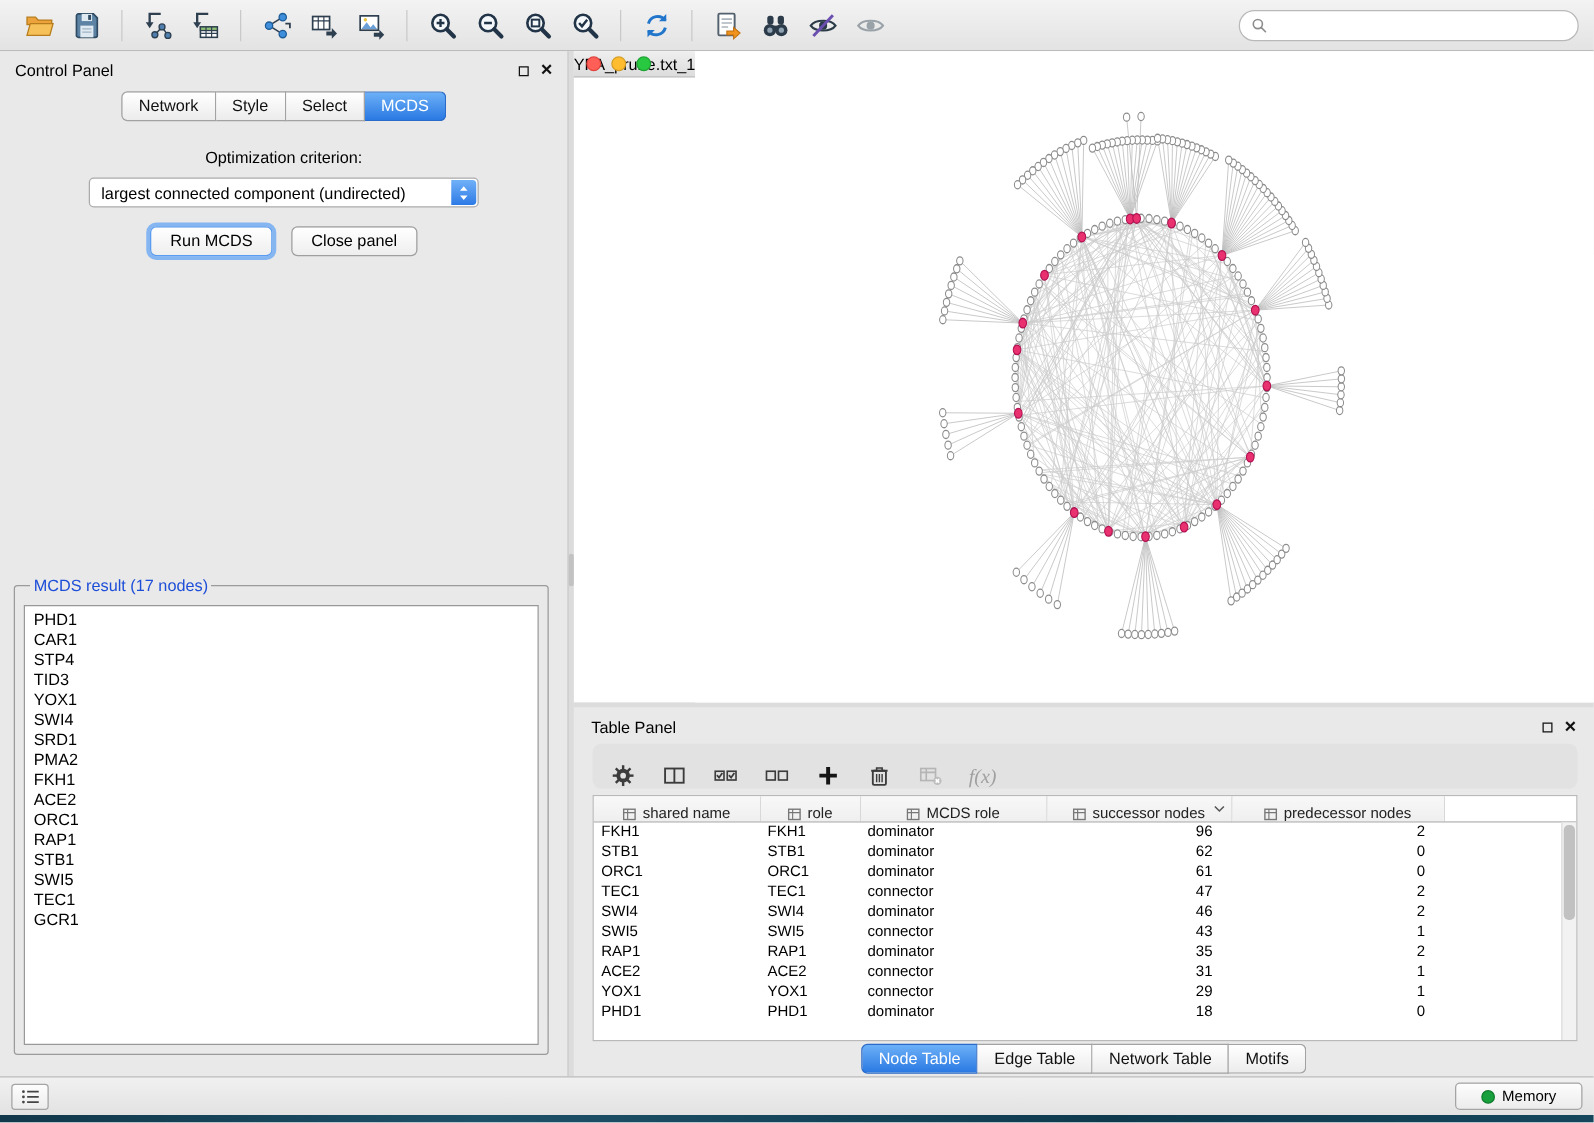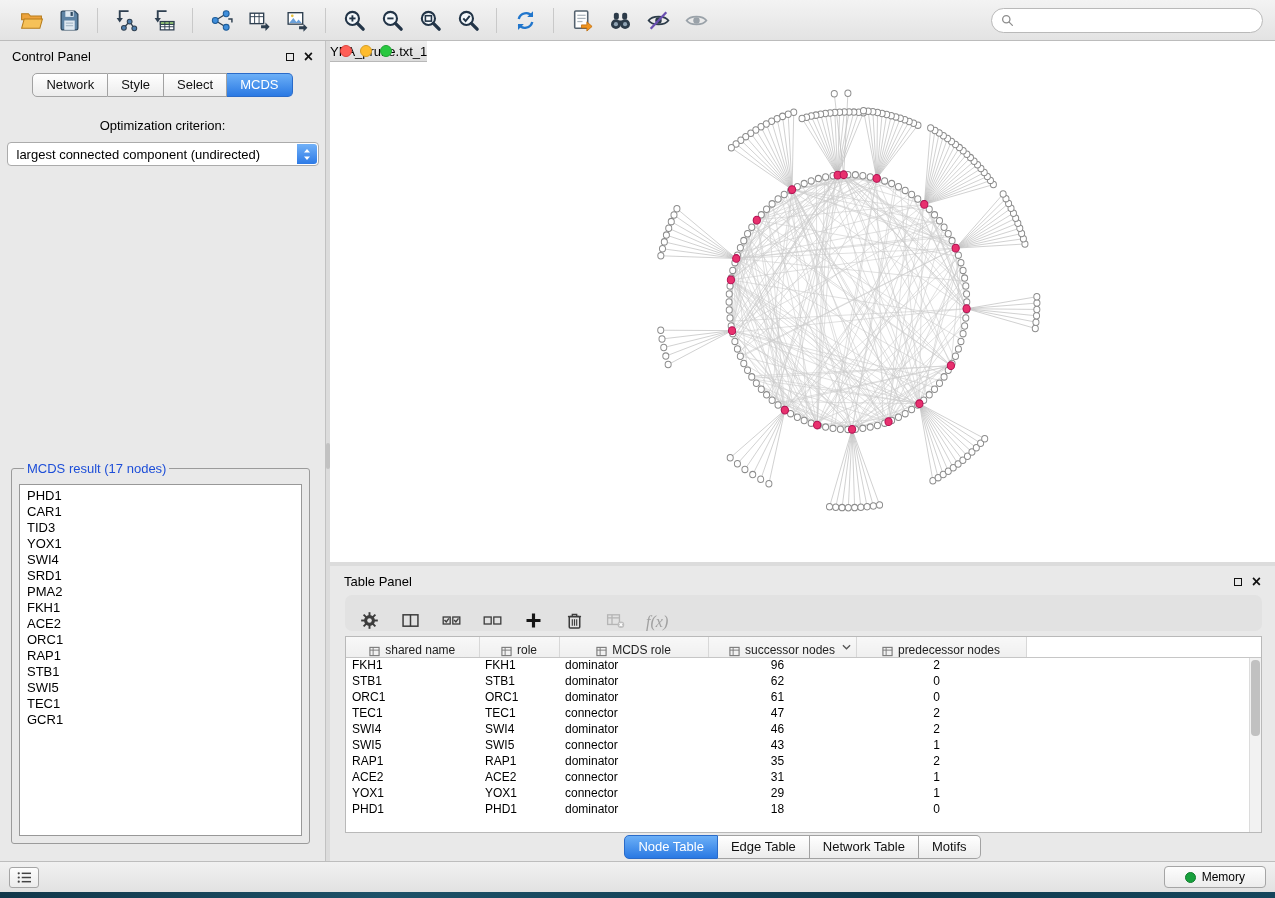--- a/index.html
+++ b/index.html
@@ -12,21 +12,21 @@
   .tbtn{width:38px;height:34px;background:transparent;border:0;display:flex;align-items:center;justify-content:center;padding:0}
   .tbtn svg{width:25px;height:25px}
   .tb-sep{width:1px;height:25px;background:#c9c9c9;margin:0 9px}
   .tb-search{margin-left:auto;width:272px;height:25px;background:#fff;border:1px solid #b9b9b9;border-radius:13px;display:flex;align-items:center;gap:6px;padding:0 9px}
   .tb-search svg{width:13px;height:13px;flex:none}
   .tb-search input{flex:1;border:0;outline:0;font:13px "Liberation Sans",sans-serif;background:transparent;color:#333;min-width:0}
 
   #main{position:absolute;top:41px;left:0;right:0;bottom:37px;display:flex}
 
   
-  #control-panel{width:326px;flex:none;background:#e9e9e9;border-right:1px solid #c2c2c2;position:relative}
+  #control-panel{width:455px;flex:none;background:#e9e9e9;border-right:1px solid #c2c2c2;position:relative}
   .panel-header{height:25px;display:flex;align-items:center;padding:6px 12px 0}
   .panel-title{font-size:13px;color:#000}
   .win-btns{margin-left:auto;display:flex;align-items:center;gap:10px}
   .win-btn{border:0;background:none;padding:0;display:flex;align-items:center}
   .box-glyph{width:8px;height:8px;border:1.5px solid #111;display:block}
   .x-glyph{font-size:16px;font-weight:700;line-height:12px;color:#111}
 
   .seg-tabs{display:flex;justify-content:center;margin-top:7px}
   .seg{font-size:13px;padding:3px 13px 4px;background:linear-gradient(#ffffff,#ececec);border:1px solid #a2a2a2;border-left-width:0;color:#111}
   .seg:first-child{border-left-width:1px;border-radius:5px 0 0 5px}
@@ -75,21 +75,21 @@
   .fx{font-family:"Liberation Serif",serif;font-style:italic;font-size:16px;color:#a0a0a0}
 
   .tbl-wrap{flex:1;margin:0 13px 0 15px;background:#fff;border:1px solid #b9b9b9;position:relative;overflow:hidden;min-height:0}
   table{width:100%;border-collapse:collapse;table-layout:fixed}
   thead th{height:20px;background:linear-gradient(#f8f8f8,#efefef);border-bottom:1px solid #c6c6c6;border-right:1px solid #d8d8d8;font-weight:400;font-size:12px;color:#222;position:relative;padding:0}
   thead th.th-filler{background:#fff;border-right:0}
   .th-inner{display:flex;align-items:flex-end;justify-content:center;gap:5px;height:100%}
   .colicon{width:11px;height:11px;flex:none}
   .sort-chevron{position:absolute;right:5px;top:7px;width:9px;height:6px}
   tbody td{height:16px;font-size:12px;color:#000;padding:0 6px;white-space:nowrap;overflow:hidden}
-  td.num{text-align:center;padding-right:15px}
+  td.num{text-align:right;padding-right:15px}
 
   .vscroll{position:absolute;top:21px;right:0;bottom:0;width:12px;background:#f2f2f2;border-left:1px solid #dcdcdc}
   .vthumb{position:absolute;top:2px;left:1px;width:9px;height:76px;background:#c1c1c1;border-radius:4px}
 
   .tbl-tabs{flex:none;height:28px;display:flex;align-items:center;justify-content:center}
 
   
   #status-bar{position:absolute;left:0;right:0;bottom:6px;height:31px;background:linear-gradient(#f1f1f1,#e2e2e2);border-top:1px solid #bdbdbd;display:flex;align-items:center;padding:0 9px}
   .sb-btn{width:30px;height:21px;border:1px solid #a5a5a5;border-radius:3px;background:linear-gradient(#fdfdfd,#ececec);display:flex;align-items:center;justify-content:center}
   .sb-btn svg{width:15px;height:13px}
@@ -275,25 +275,30 @@
       <div class="opt-label">Optimization criterion:</div>
       <div class="dropdown">
         <span class="dd-value">largest connected component (undirected)</span>
         <span class="dd-stepper">
           <svg viewBox="0 0 8 13">
               <path d="M4 1 L7 4.6 H1 z" fill="#fff"></path>
               <path d="M4 12 L1 8.4 h6 z" fill="#fff"></path>
             </svg>
         </span>
       </div>
+      <div class="btn-row">
+        <button class="mac-btn focused">Run MCDS</button>
+        <button class="mac-btn">Close panel</button>
+      </div>
       <fieldset class="result-group">
         <legend>MCDS result (17 nodes)</legend>
         <div class="result-list">
             <div class="result-item">PHD1</div>
             <div class="result-item">CAR1</div>
+            <div class="result-item">STP4</div>
             <div class="result-item">TID3</div>
             <div class="result-item">YOX1</div>
             <div class="result-item">SWI4</div>
             <div class="result-item">SRD1</div>
             <div class="result-item">PMA2</div>
             <div class="result-item">FKH1</div>
             <div class="result-item">ACE2</div>
             <div class="result-item">ORC1</div>
             <div class="result-item">RAP1</div>
             <div class="result-item">STB1</div>

